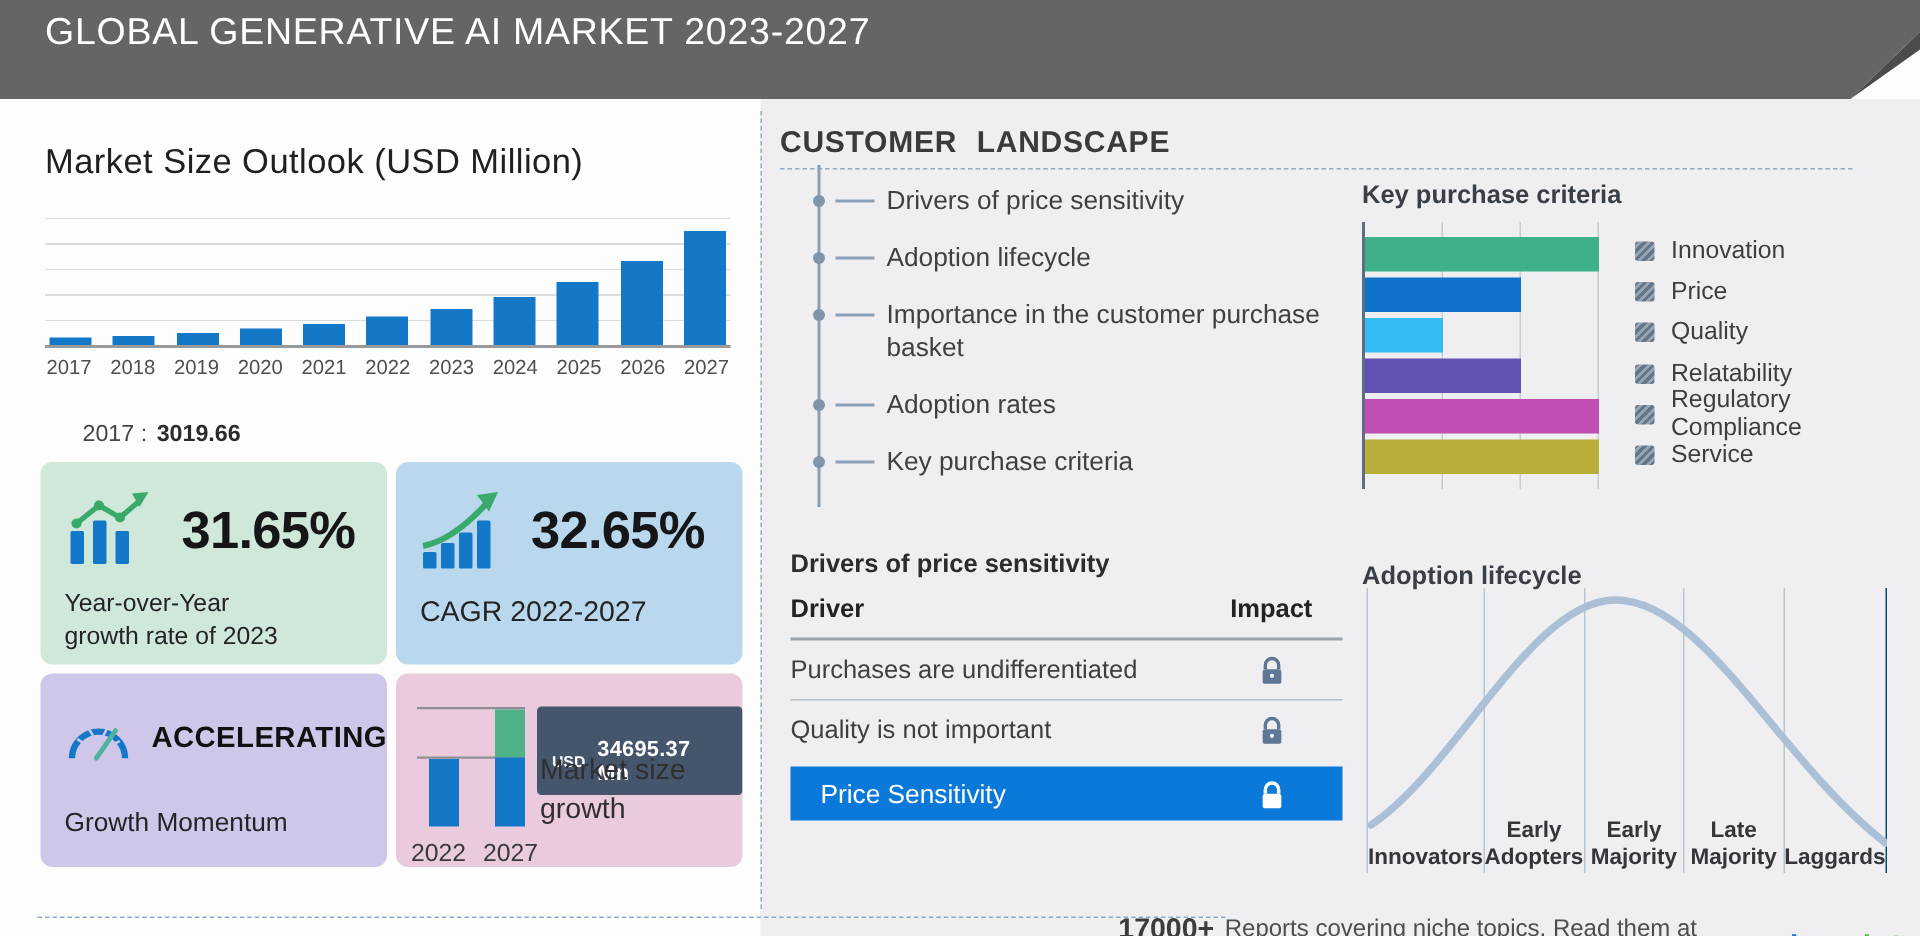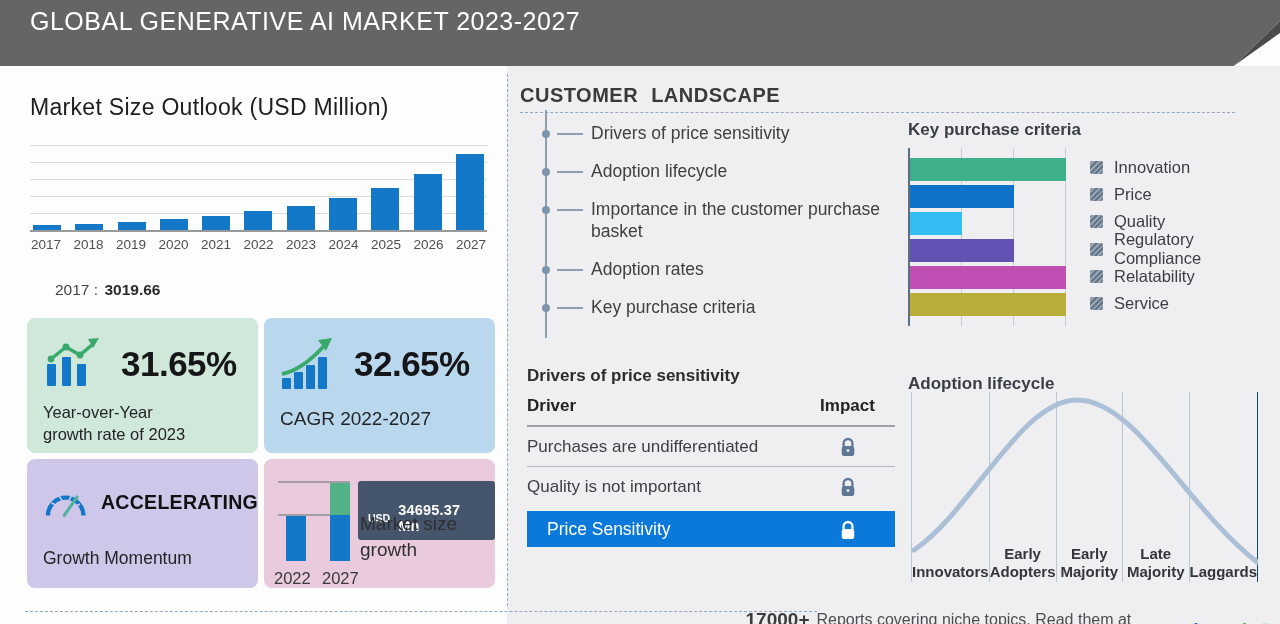--- a/index.html
+++ b/index.html
@@ -24,21 +24,21 @@
   .msplot{height:88px;border-bottom:2px solid #97999b;display:flex;justify-content:space-between;
           align-items:flex-end;padding:0 3px;
           background:repeating-linear-gradient(to top,transparent 0 16px,#dbdcde 16px 17px);}
   .msbar{width:28px;background:#1478c9;}
   .msyears{display:flex;justify-content:space-between;padding-top:5px;}
   .msyear{width:32px;text-align:center;font-size:13.5px;color:#4e4f51;}
   .callout{position:absolute;left:55px;top:215px;font-size:15.5px;color:#454547;}
   .callout .val{font-weight:bold;color:#2b2b2d;margin-left:2px;}
 
   
-  .stats{position:absolute;left:27px;top:252px;display:grid;grid-template-columns:231px 231px;
+  .stats{position:absolute;left:27px;top:242px;display:grid;grid-template-columns:231px 231px;
          grid-template-rows:135px 129px;gap:6px;}
   .stat{border-radius:8px;position:relative;overflow:hidden;}
   .green{background:#cfe8da}.blue{background:#b9d8ee}.purple{background:#cfc7e9}.pink{background:#e9cbdd}
   .srow{display:flex;align-items:center;gap:14px;padding:20px 0 0 16px;}
   .big{font-size:35px;font-weight:bold;color:#161618;letter-spacing:-0.5px;}
   .caption{padding:12px 16px 0;font-size:16.5px;color:#242426;line-height:1.32;}
   .blue .caption{font-size:19px;padding-top:16px;}
   .momentum-word{font-size:19.5px;font-weight:800;color:#111;letter-spacing:0.3px;}
   .purple .caption{font-size:17.5px;padding-top:22px;}
   .mini{position:absolute;left:8px;top:12px;width:84px;}
@@ -301,25 +301,25 @@
       <div class="lrow">
         <span class="lmark"></span>
         <span class="ltext">Price</span>
       </div>
       <div class="lrow">
         <span class="lmark"></span>
         <span class="ltext">Quality</span>
       </div>
       <div class="lrow">
         <span class="lmark"></span>
+        <span class="ltext">Relatability</span>
+      </div>
+      <div class="lrow">
+        <span class="lmark"></span>
         <span class="ltext">Regulatory Compliance</span>
-      </div>
-      <div class="lrow">
-        <span class="lmark"></span>
-        <span class="ltext">Relatability</span>
       </div>
       <div class="lrow">
         <span class="lmark"></span>
         <span class="ltext">Service</span>
       </div>
     </div>
 
   <div class="lc-title">Adoption lifecycle</div>
   <div class="lc-chart">
     <div class="lc-stages">

